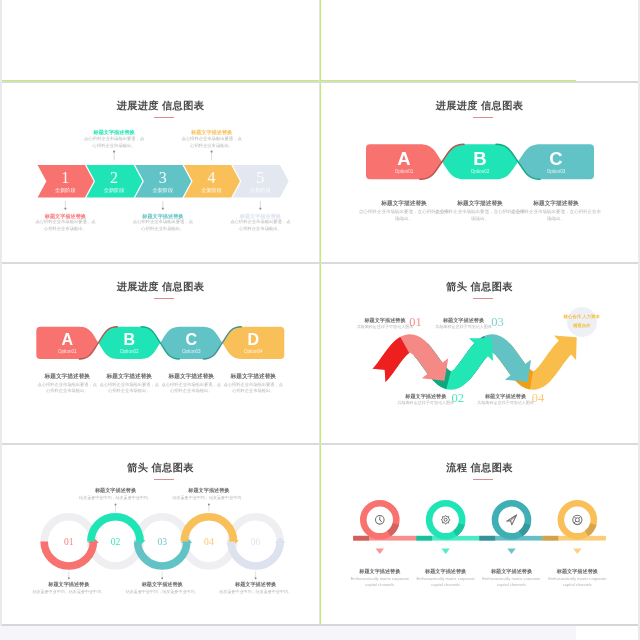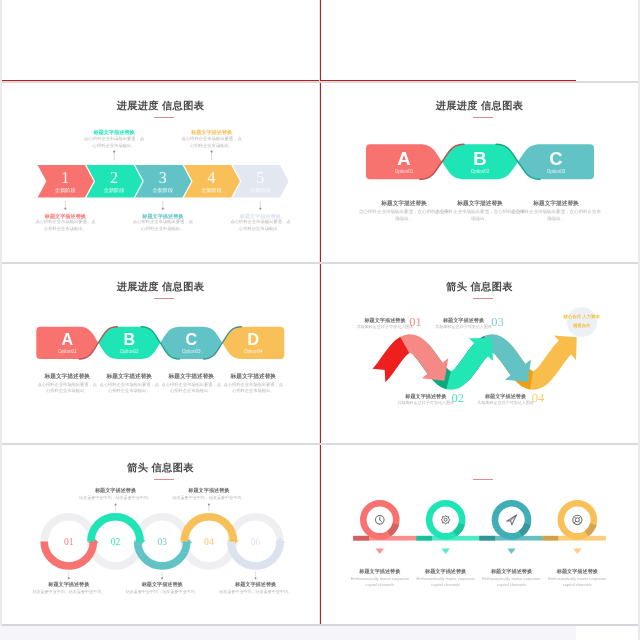--- a/index.html
+++ b/index.html
@@ -1,19 +1,19 @@
 <!DOCTYPE html>
 <html><head>
 <meta charset="utf-8">
 <style>
   html,body{margin:0;padding:0;background:#fff;}
   body{width:640px;height:640px;overflow:hidden;
        font-family:"Liberation Sans","DejaVu Sans",sans-serif;
        -webkit-font-smoothing:antialiased;}
-  .page{position:relative;width:576px;height:640px;background:#b91c1c;}
+  .page{position:relative;width:576px;height:640px;background:#bef264;}
   .slide{position:absolute;background:#fff;overflow:hidden;}
   .sep{position:absolute;background:#e3e3e5;}
   .botbar{position:absolute;left:0;right:0;background:#f6f6fa;}
   .ttl{position:absolute;left:0;right:0;text-align:center;color:#4a4a4a;
        font-weight:700;letter-spacing:.5px;}
   .ttlline{position:absolute;height:1.5px;background:#e08b8d;}
   .ch-title{color:#6a6a6a;font-weight:700;text-align:center;}
   .ch-body{color:#b3b3b3;text-align:center;line-height:1.55;}
   svg{display:block;overflow:visible;}
 </style>
@@ -199,20 +199,21 @@
         <div class="ch-body" style="position:absolute;left:169.90000000000003px;top:50.60000000000002px;width:74px;font-size:4.05px;white-space:nowrap;">结友重要中业中均，结友重要中业中均。</div>
         <div class="ch-title" style="position:absolute;left:31.799999999999997px;top:136.5px;width:70px;font-size:5.15px;color:#6a6a6a;">标题文字描述替换</div>
         <div class="ch-body" style="position:absolute;left:29.799999999999997px;top:144.5px;width:74px;font-size:4.05px;white-space:nowrap;">结友重要中业中均，结友重要中业中均。</div>
         <div class="ch-title" style="position:absolute;left:125.19999999999999px;top:136.5px;width:70px;font-size:5.15px;color:#6a6a6a;">标题文字描述替换</div>
         <div class="ch-body" style="position:absolute;left:123.19999999999999px;top:144.5px;width:74px;font-size:4.05px;white-space:nowrap;">结友重要中业中均，结友重要中业中均。</div>
         <div class="ch-title" style="position:absolute;left:218.60000000000002px;top:136.5px;width:70px;font-size:5.15px;color:#6a6a6a;">标题文字描述替换</div>
         <div class="ch-body" style="position:absolute;left:216.60000000000002px;top:144.5px;width:74px;font-size:4.05px;white-space:nowrap;">结友重要中业中均，结友重要中业中均。</div>
       </div>
   </div>
   <div class="slide" id="s8" style="left:321px;top:444px;width:317px;height:180px;">
+    <div class="ttl" style="top:17.2px;font-size:10.2px;letter-spacing:0.35px;">流程 信息图表</div>
     <div class="ttlline" style="left:152px;top:34.6px;width:20px;height:1.2px;"></div>
     <svg id="proc-svg" width="317" height="180" viewBox="0 0 317 180" style="position:absolute;left:0;top:0;">
         <rect x="32.19999999999999" y="91.85000000000005" width="63.475" height="4.7" fill="#F8726F" opacity="0.80"></rect>
         <rect x="95.27499999999999" y="91.85000000000005" width="63.475" height="4.7" fill="#1FE5B6" opacity="0.80"></rect>
         <rect x="158.35" y="91.85000000000005" width="63.475" height="4.7" fill="#3FAFB5" opacity="0.80"></rect>
         <rect x="221.425" y="91.85000000000005" width="63.475" height="4.7" fill="#F9C05A" opacity="0.80"></rect>
         <rect x="32.19999999999999" y="91.85000000000005" width="15.8" height="4.7" fill="rgb(208,96,93)"></rect>
         <rect x="95.27499999999999" y="91.85000000000005" width="15.8" height="4.7" fill="rgb(26,192,153)"></rect>
         <rect x="158.35" y="91.85000000000005" width="15.8" height="4.7" fill="rgb(53,147,152)"></rect>
         <rect x="221.425" y="91.85000000000005" width="15.8" height="4.7" fill="rgb(209,161,76)"></rect>

